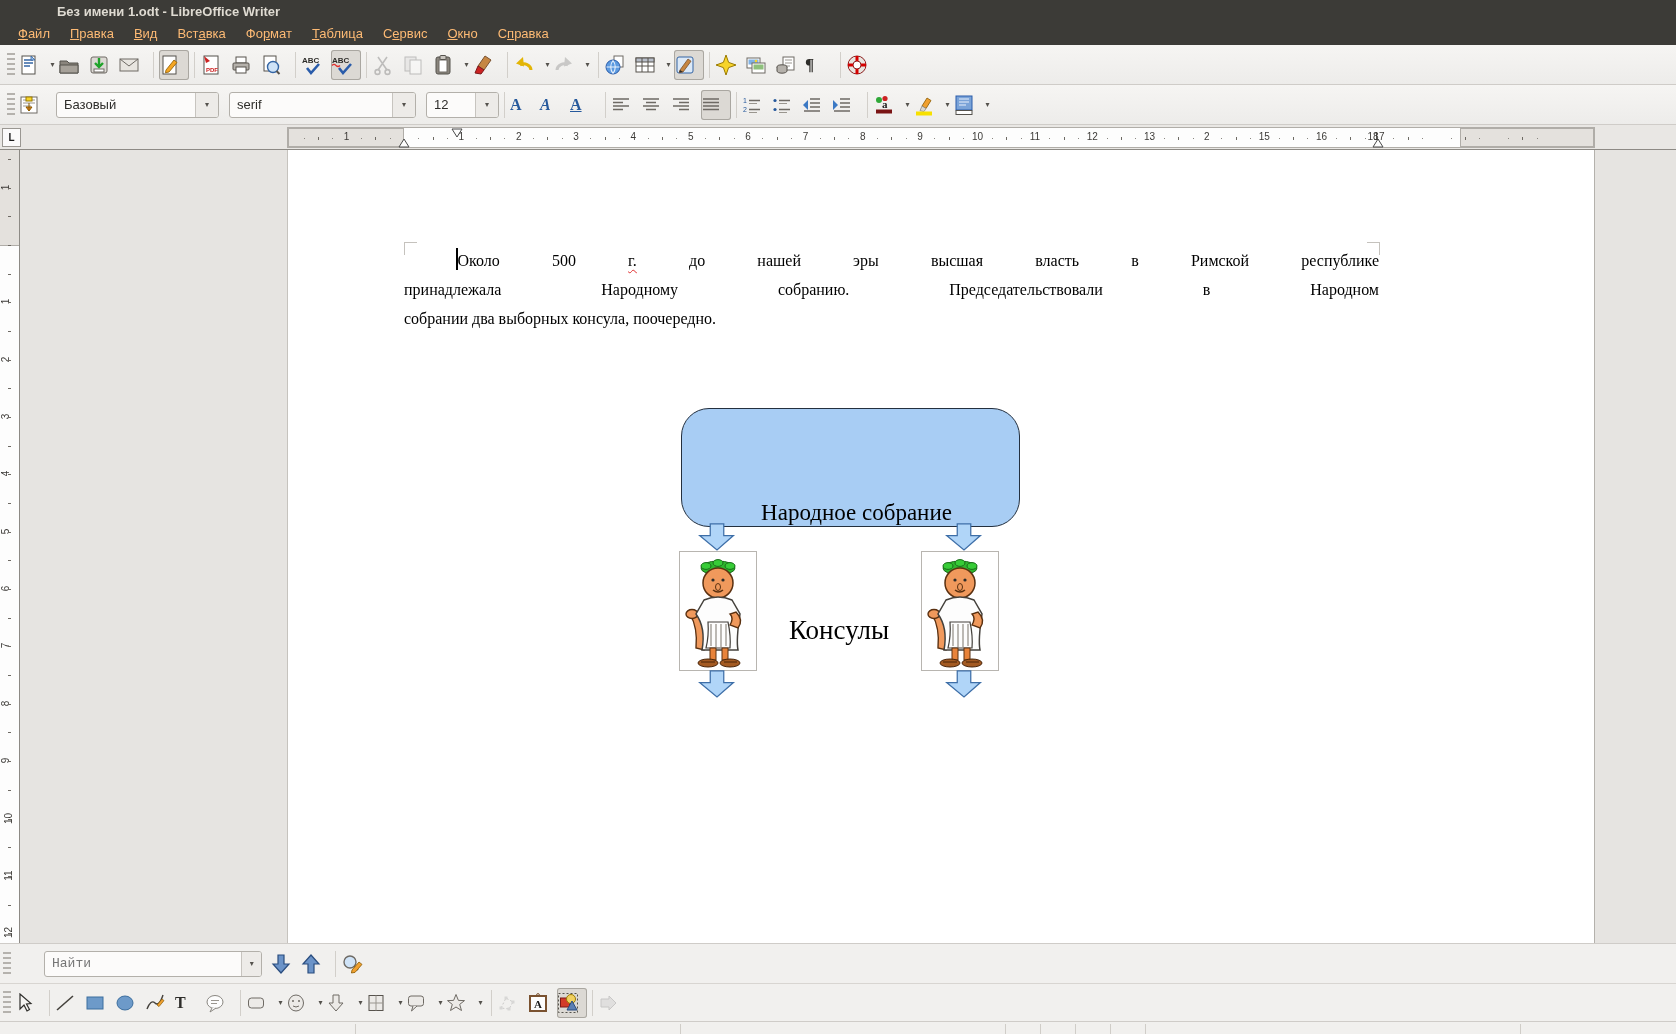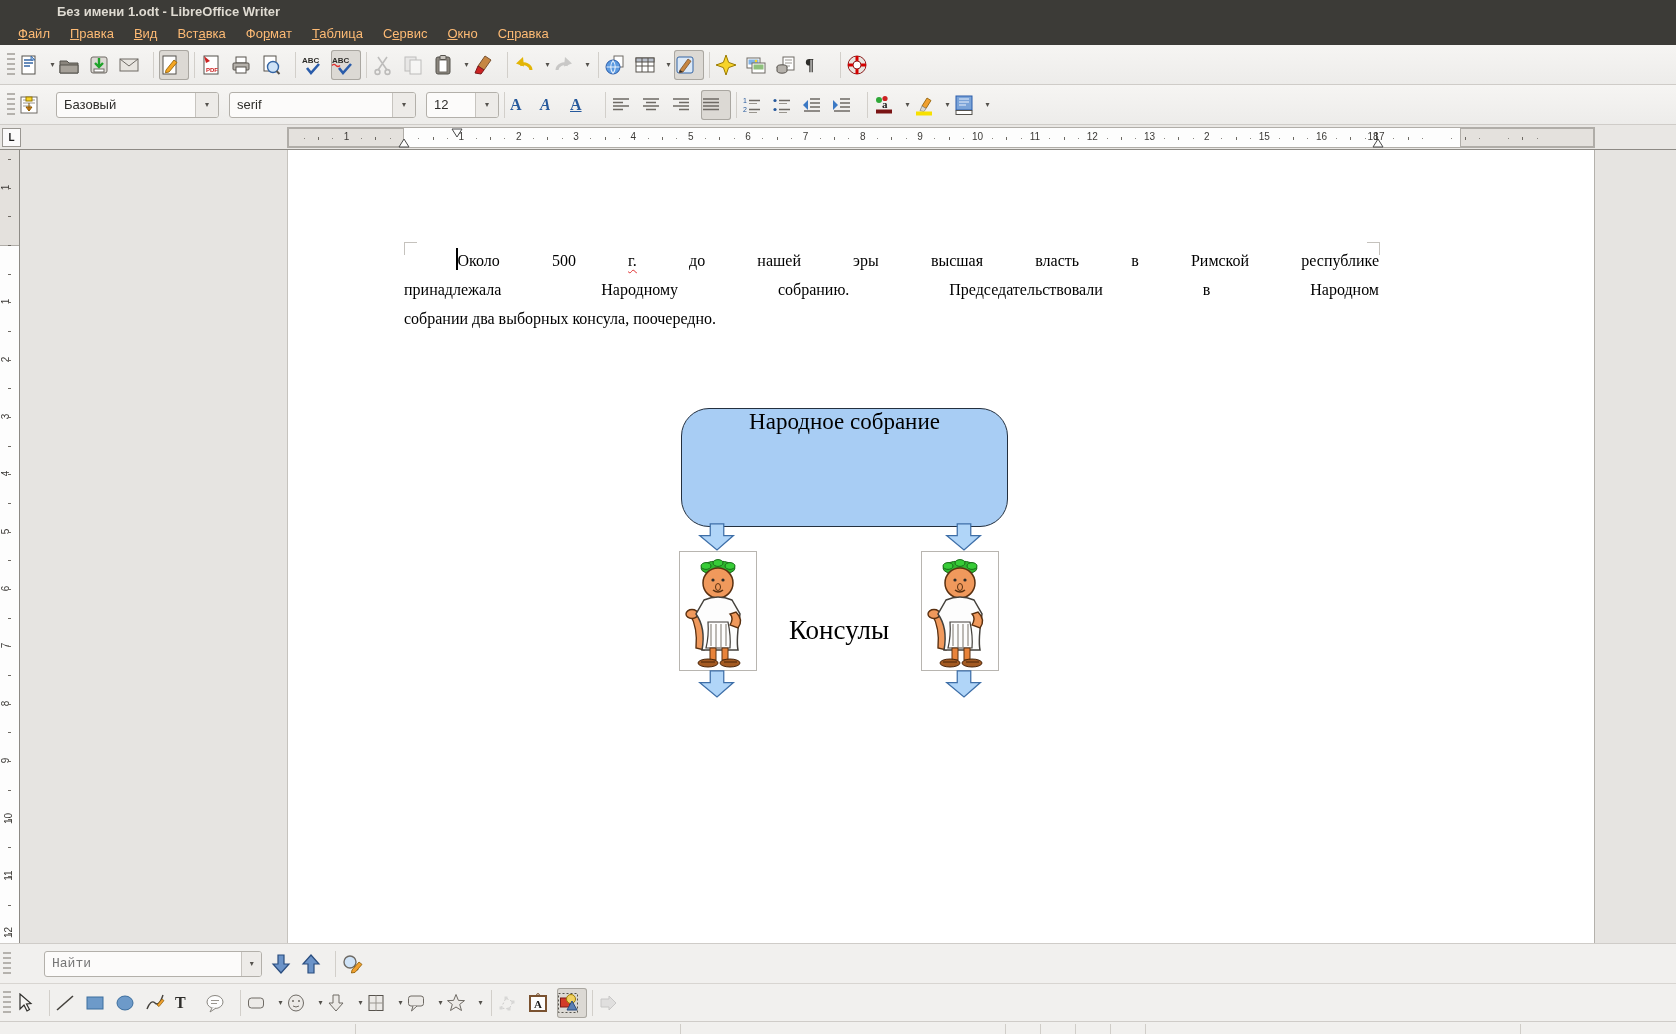--- a/index.html
+++ b/index.html
@@ -64,22 +64,22 @@
   .corner.tr{border-top:1px solid #c5c2bd;border-right:1px solid #c5c2bd;}
   #textblock{position:absolute;left:116px;top:96px;width:975px;
              font-family:"Liberation Serif","DejaVu Serif",serif;font-size:16px;color:#000;}
   .dline{height:29px;line-height:29px;overflow:hidden;white-space:normal;}
   .jline{text-align:justify;}
   .jline::after{content:"";display:inline-block;width:100%;height:0;}
   .indent{text-indent:52px;}
   .misspell{text-decoration:underline wavy #e03030 1px;text-underline-offset:3px;}
   #caret{display:inline-block;width:1.5px;height:22px;background:#000;vertical-align:-4px;}
   
-  .dbox{position:absolute;display:flex;align-items:flex-start;justify-content:center;
-        font-family:"Liberation Serif","DejaVu Serif",serif;font-size:23px;color:#000;}
+  .dbox{position:absolute;display:flex;align-items:flex-end;justify-content:center;
+        font-family:"Liberation Serif","DejaVu Serif",serif;font-size:23px;color:#000;padding-left:12px;}
   .consul{position:absolute;width:78px;height:120px;background:#fff;border:1px solid #b8b5b0;
           box-sizing:border-box;}
   .barrow{position:absolute;width:38px;height:28px;}
   #consuls-label{position:absolute;left:451px;top:465px;width:200px;text-align:center;
                  font-family:"Liberation Serif","DejaVu Serif",serif;font-size:27px;color:#000;}
   .rmark{position:absolute;}
   
   #findbar{position:absolute;left:0;top:943px;width:1676px;height:40px;background:#f1f0ee;
            border-top:1px solid #cfccc8;display:flex;align-items:center;box-sizing:border-box;}
   #drawbar{position:absolute;left:0;top:983px;width:1676px;height:38px;background:#f1f0ee;

